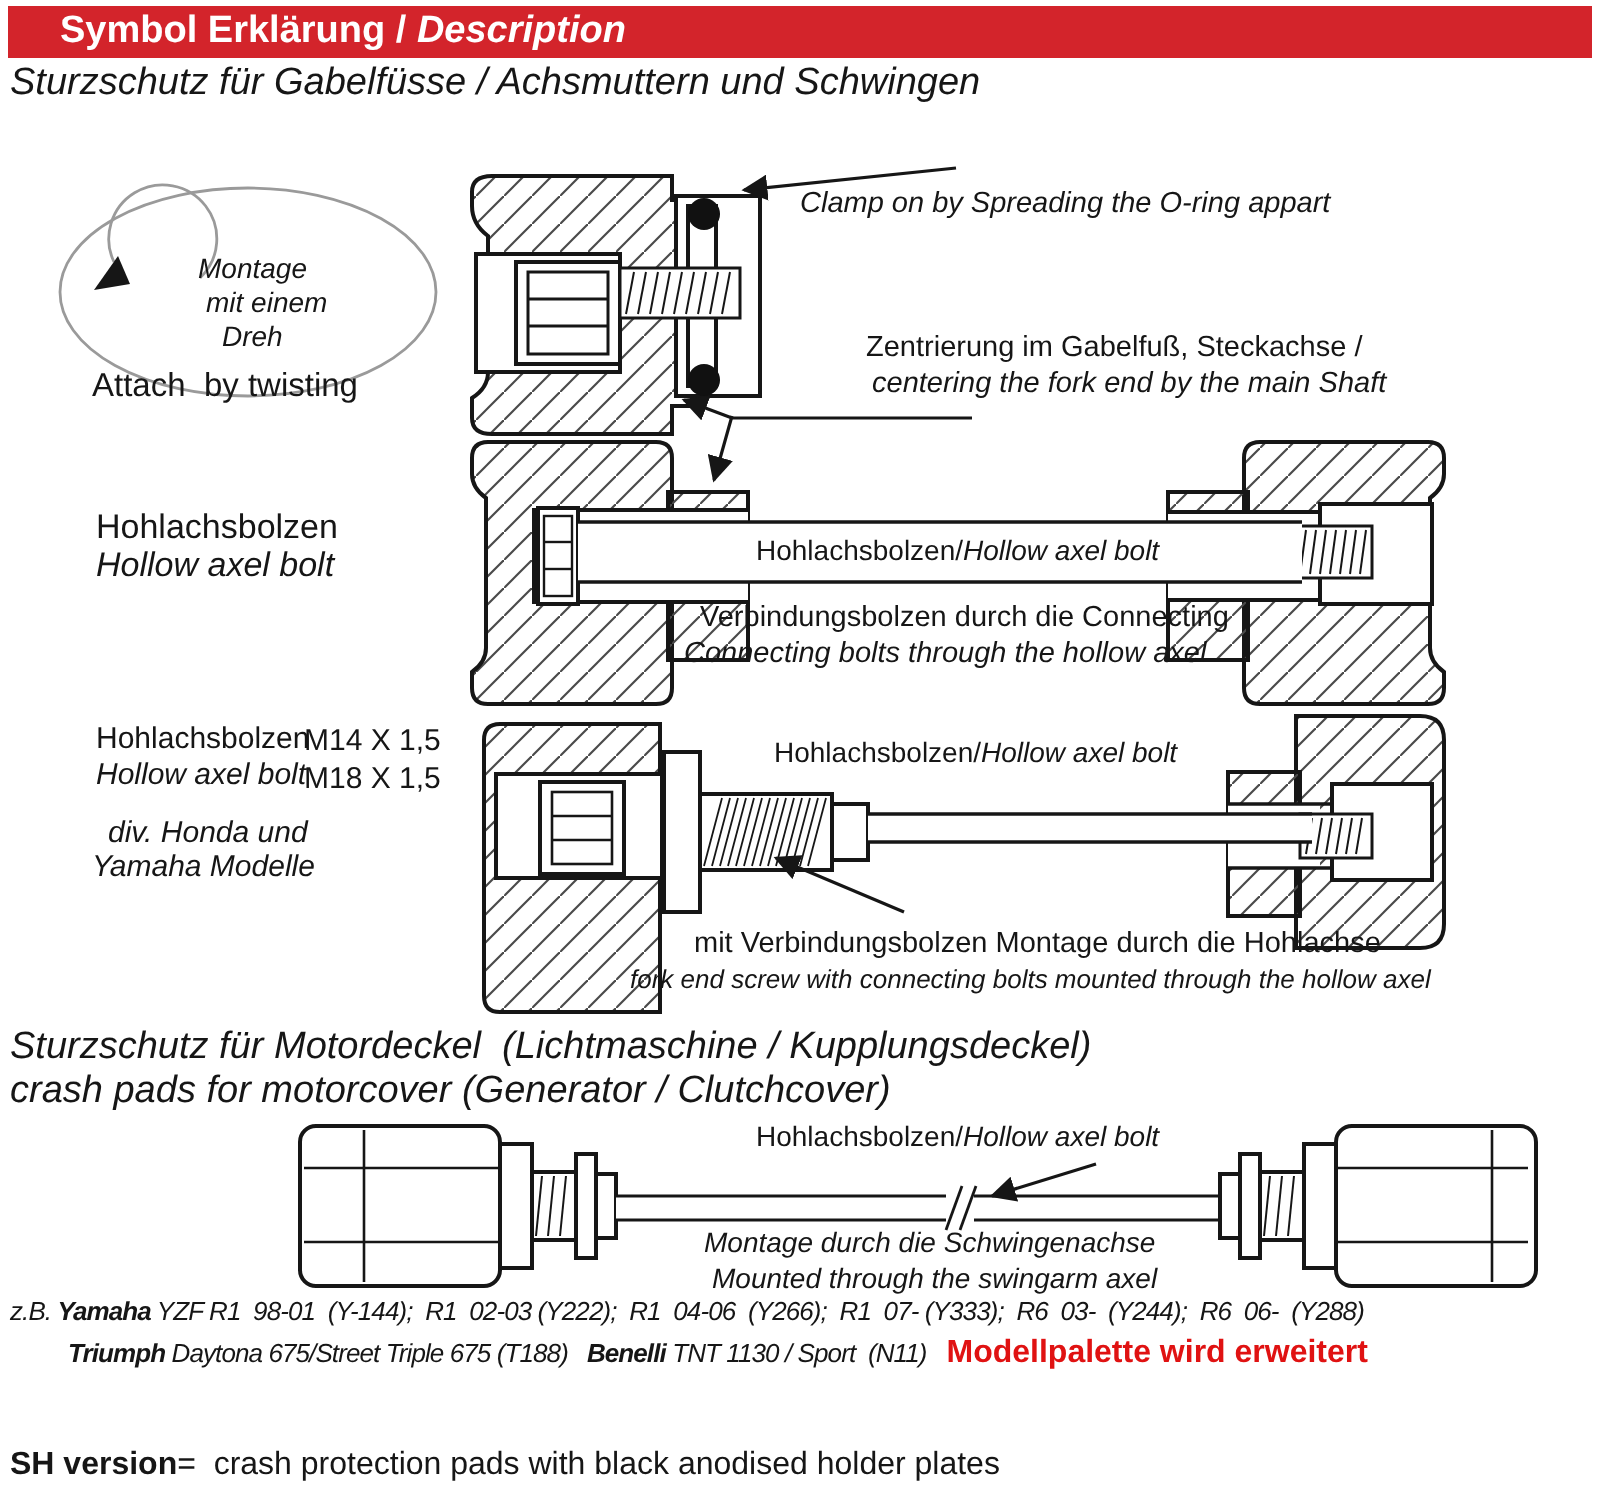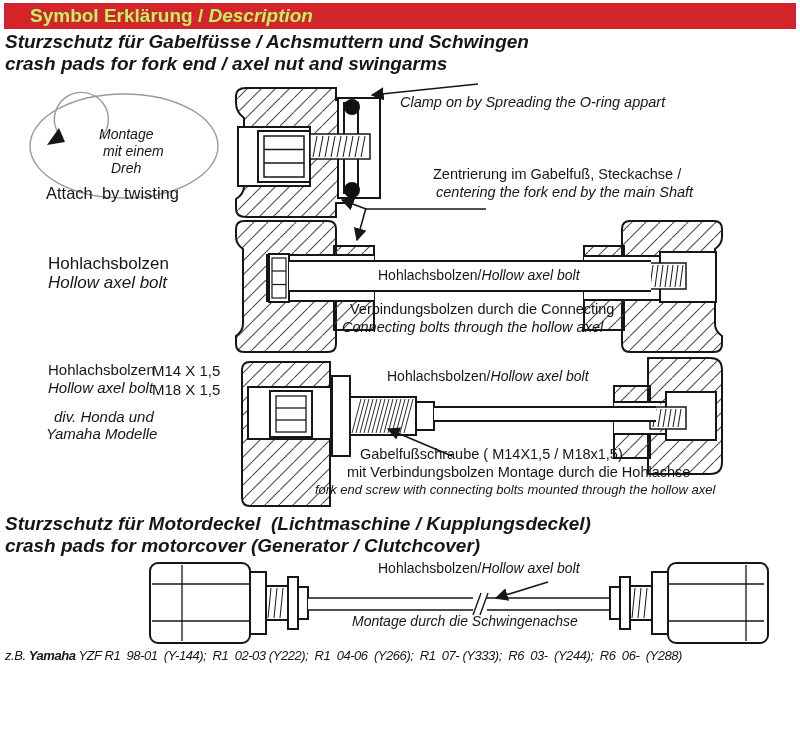--- a/index.html
+++ b/index.html
@@ -2,24 +2,24 @@
 <html><head>
 <meta charset="utf-8">
 <style>
   html,body{margin:0;padding:0;background:#fff;}
   .page{position:relative;width:800px;height:747px;background:#fff;overflow:hidden;
         font-family:"Liberation Sans", sans-serif;color:#161616;}
   .abs{position:absolute;}
   .t{position:absolute;white-space:pre;line-height:1.12;color:#161616;}
   .it{font-style:italic}
   .b{font-weight:bold}
-  .h{font-size:19px;font-weight:bold;font-style:italic;}
+  .h{font-size:19px;font-weight:normal;font-style:italic;}
   .s13{font-size:13px}.s14{font-size:14px}.s145{font-size:14.5px}.s15{font-size:15px}
   .s16{font-size:16px}.s165{font-size:16.5px}.s17{font-size:17px}.s21{font-size:21px}
-  .bar{left:4px;top:3px;width:792px;height:26px;background:#d3242b;color:#bef264;
+  .bar{left:4px;top:3px;width:792px;height:26px;background:#d3242b;color:#ffffff;
        display:flex;align-items:center;padding-left:26px;box-sizing:border-box;
        font-size:19px;font-weight:bold;white-space:pre;}
   .models{font-size:13px;font-style:italic;letter-spacing:-0.45px;}
   .rednote{color:#e01212;font-weight:bold;font-style:normal;font-size:16px;letter-spacing:0;margin-left:10px;}
 </style>
 </head>
 <body>
 
 <div class="page">
 
@@ -175,21 +175,20 @@
       <line x1="668" y1="621" x2="764" y2="621" stroke="#161616" stroke-width="1.3"></line>
       <path d="M548,582 L496,598" fill="none" stroke="#161616" stroke-width="1.6" marker-end="url(#ah)"></path>
     </g>
   </svg>
 
   <div class="abs bar">
     <span>Symbol Erklärung</span><span> / </span><span class="it">Description</span>
   </div>
 
   <div class="t h" style="left:5px;top:31px">Sturzschutz für Gabelfüsse / Achsmuttern und Schwingen</div>
-  <div class="t h" style="left:5px;top:53px">crash pads for fork end / axel nut and swingarms</div>
 
   <div class="t s14 it" style="left:99px;top:127px">Montage</div>
   <div class="t s14 it" style="left:103px;top:144px">mit einem</div>
   <div class="t s14 it" style="left:111px;top:161px">Dreh</div>
   <div class="t s165" style="left:46px;top:184px">Attach  by twisting</div>
 
   <div class="t s145 it" style="left:400px;top:94px">Clamp on by Spreading the O-ring appart</div>
 
   <div class="t s145" style="left:433px;top:166px">Zentrierung im Gabelfuß, Steckachse /</div>
   <div class="t s145 it" style="left:436px;top:184px">centering the fork end by the main Shaft</div>
@@ -204,26 +203,28 @@
 
   <div class="t s15" style="left:48px;top:362px">Hohlachsbolzen</div>
   <div class="t s15" style="left:152px;top:363px">M14 X 1,5</div>
   <div class="t s15 it" style="left:48px;top:380px">Hollow axel bolt</div>
   <div class="t s15" style="left:152px;top:382px">M18 X 1,5</div>
   <div class="t s15 it" style="left:54px;top:409px">div. Honda und</div>
   <div class="t s15 it" style="left:46px;top:426px">Yamaha Modelle</div>
 
   <div class="t s14" style="left:387px;top:369px"><span>Hohlachsbolzen/</span><span class="it">Hollow axel bolt</span></div>
 
-  <div class="t s145" style="left:360px;top:446px">Gabelfußschraube ( M14X1,5 / M18x1,5)</div>
   <div class="t s13 it" style="left:315px;top:483px">fork end screw with connecting bolts mounted through the hollow axel</div>
   <div class="t s145" style="left:347px;top:464px">mit Verbindungsbolzen Montage durch die Hohlachse</div>
 
   <div class="t h" style="left:5px;top:513px">Sturzschutz für Motordeckel  (Lichtmaschine / Kupplungsdeckel)</div>
   <div class="t h" style="left:5px;top:535px">crash pads for motorcover (Generator / Clutchcover)</div>
 
   <div class="t s14" style="left:378px;top:561px"><span>Hohlachsbolzen/</span><span class="it">Hollow axel bolt</span></div>
   <div class="t s14 it" style="left:352px;top:614px">Montage durch die Schwingenachse</div>
+  <div class="t s14 it" style="left:356px;top:632px">Mounted through the swingarm axel</div>
 
   <div class="t models" style="left:5px;top:649px"><span>z.B. </span><span class="b">Yamaha</span><span> YZF R1  98-01  (Y-144);  R1  02-03 (Y222);  R1  04-06  (Y266);  R1  07- (Y333);  R6  03-  (Y244);  R6  06-  (Y288)</span></div>
-
+  <div class="t models" style="left:34px;top:668px"><span class="b">Triumph</span><span> Daytona 675/Street Triple 675 (T188)   </span><span class="b">Benelli</span><span> TNT 1130 / Sport  (N11)</span><span class="rednote">Modellpalette wird erweitert</span></div>
+
+  <div class="t s16" style="left:5px;top:724px"><span class="b">SH version</span><span>=  crash protection pads with black anodised holder plates</span></div>
 
 </div>
 
 </body></html>

